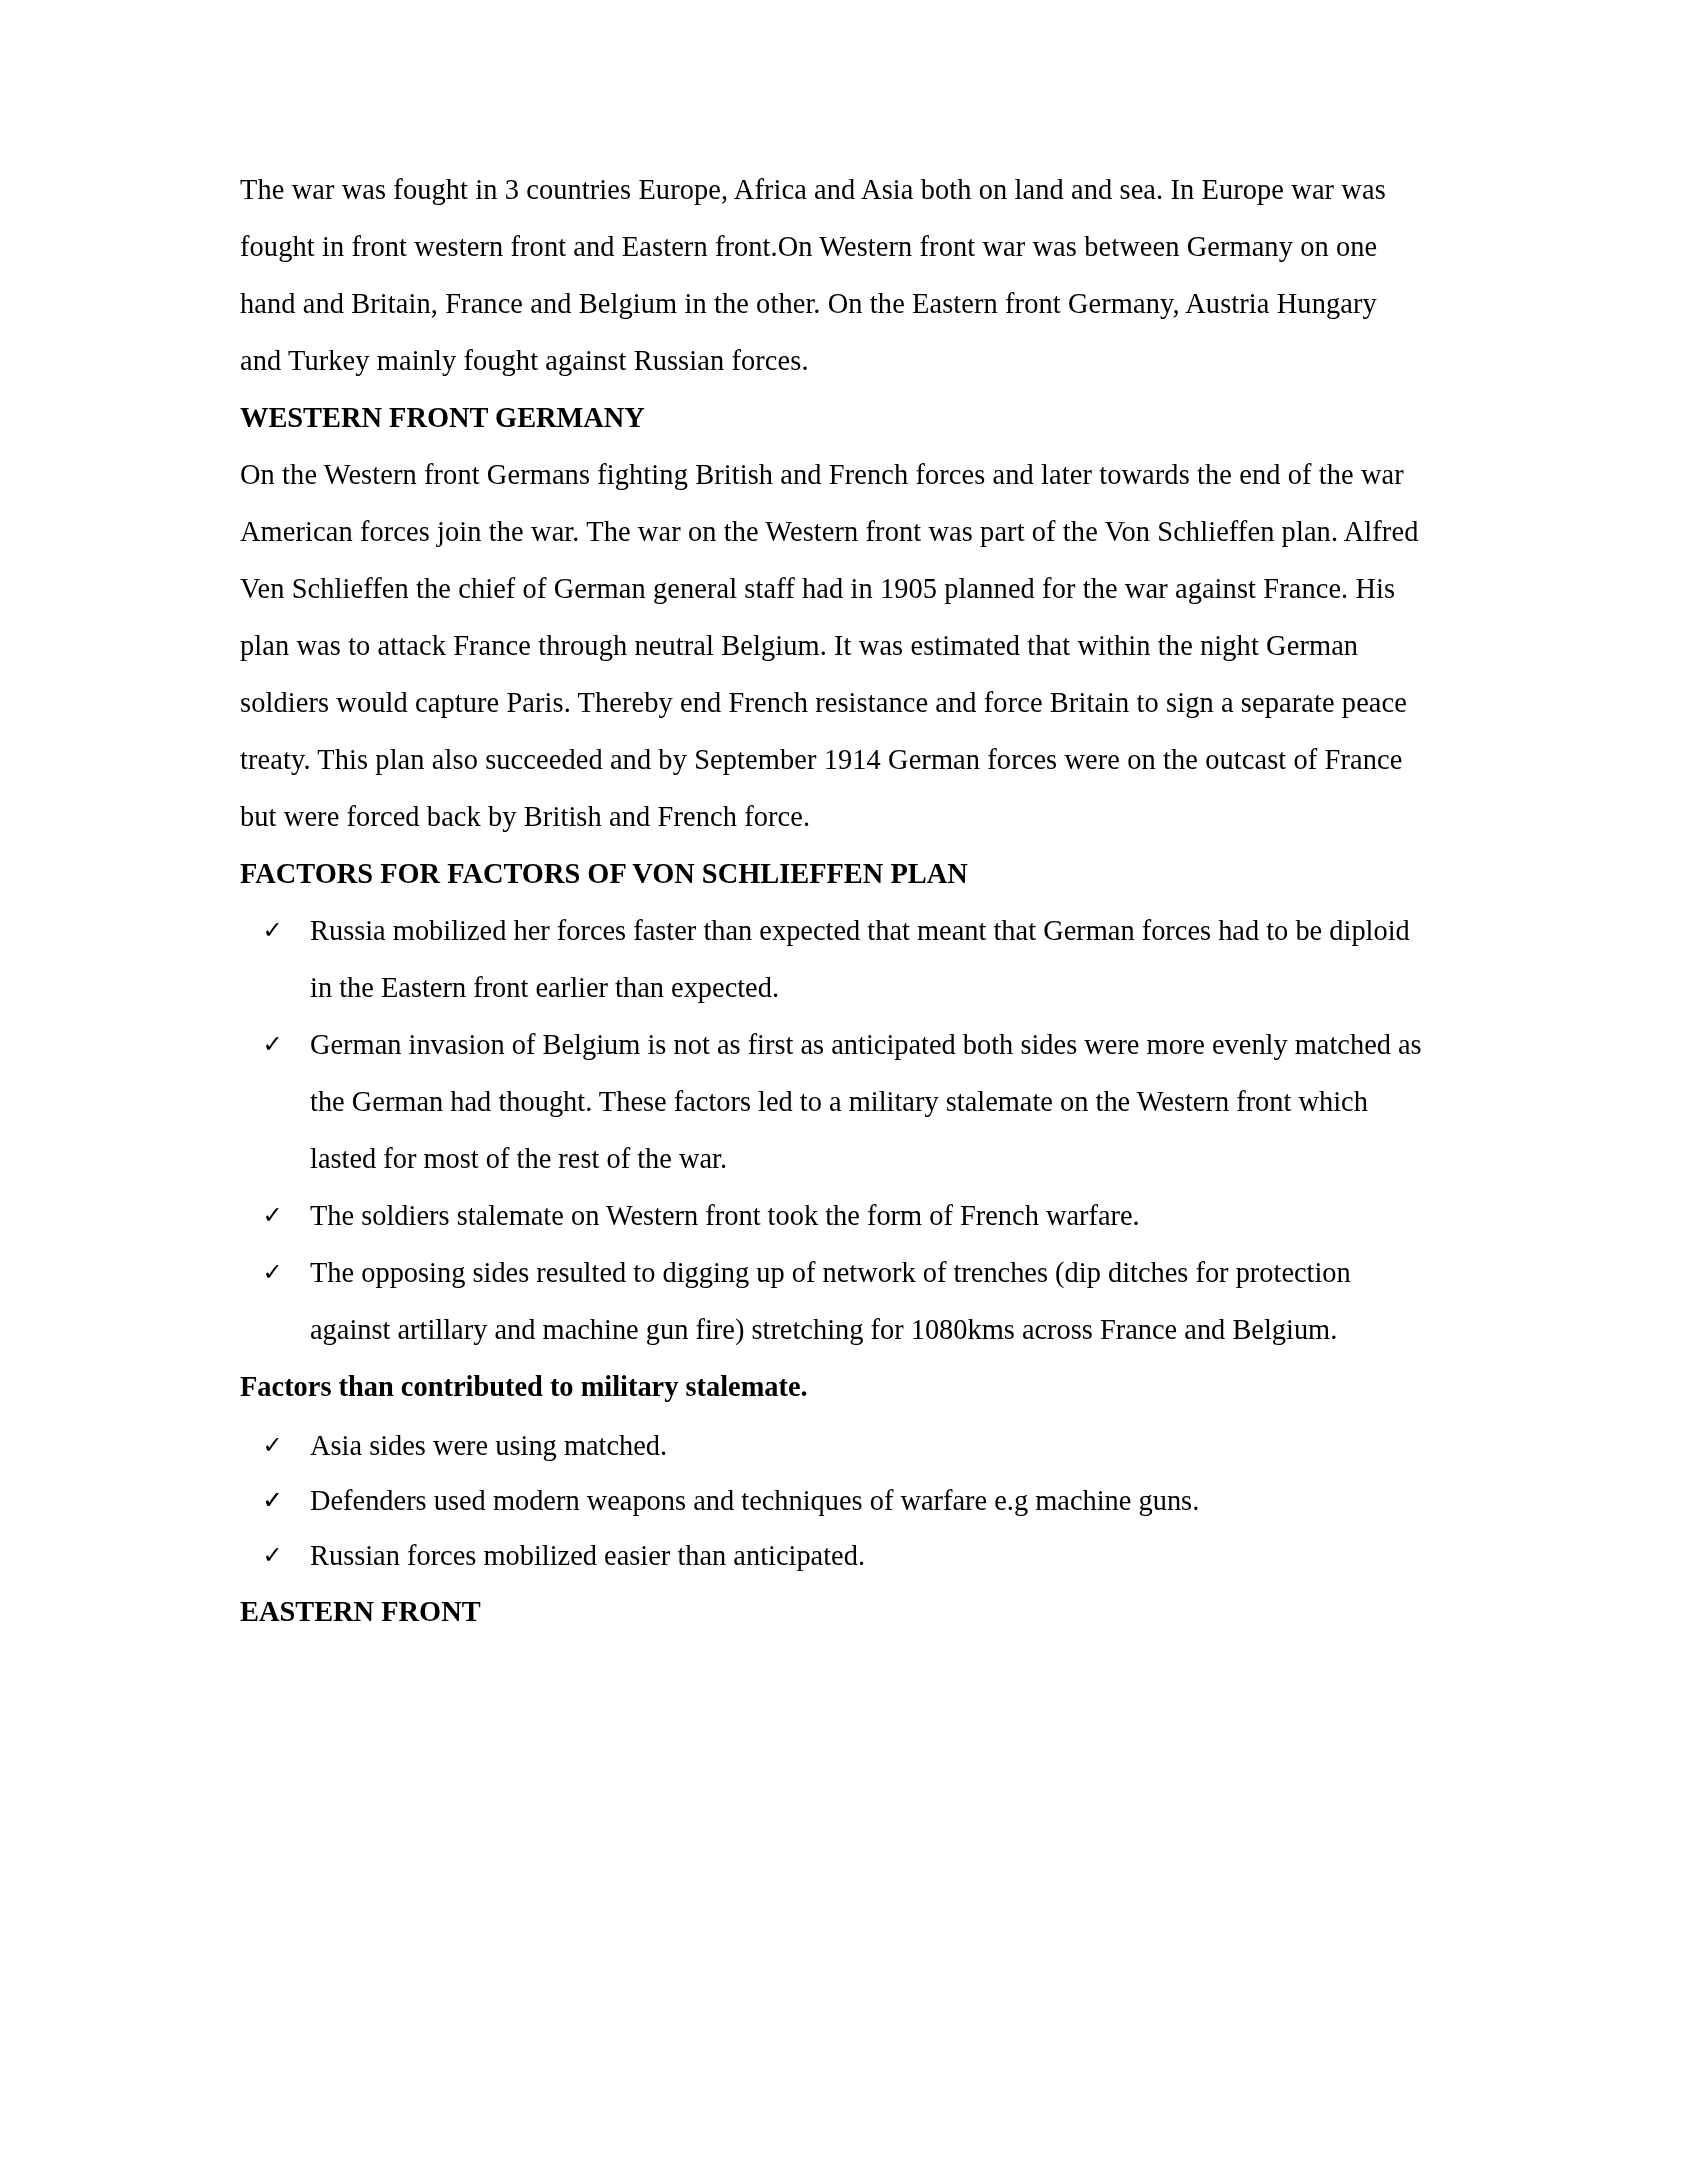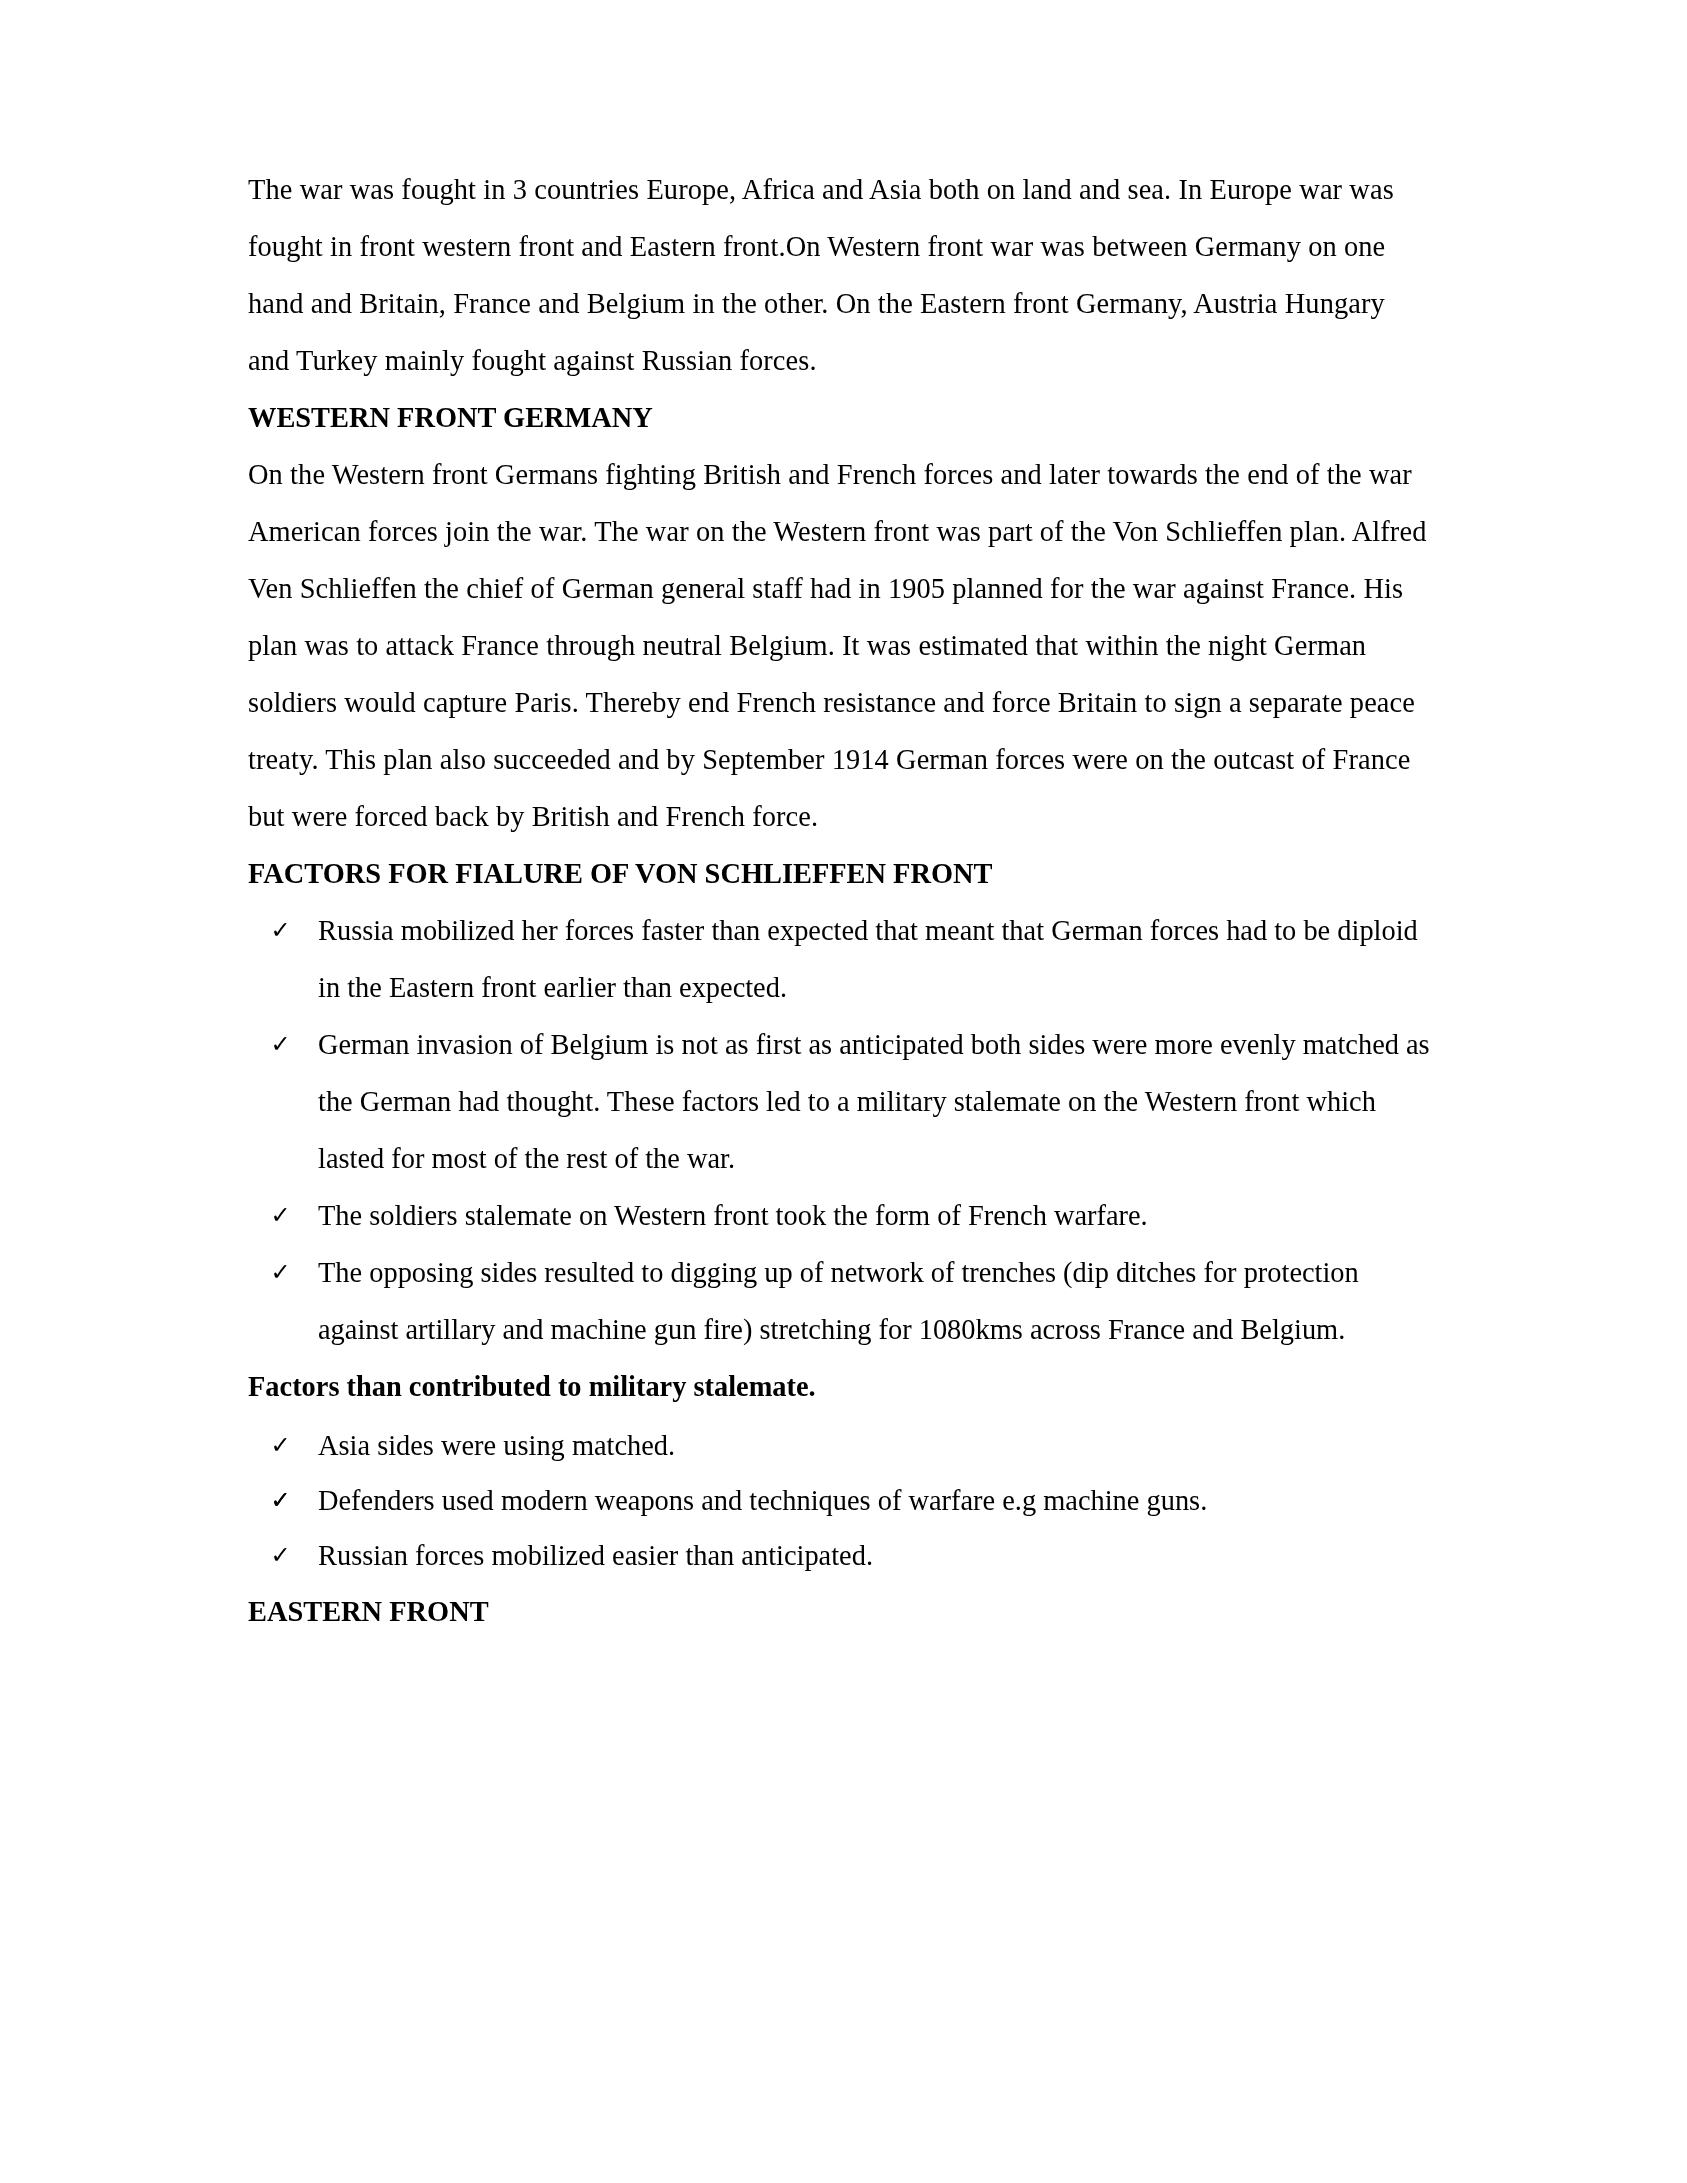--- a/index.html
+++ b/index.html
@@ -10,21 +10,21 @@
   .page {
     position: relative;
     width: 1687px;
     height: 2183px;
     background: #ffffff;
     box-sizing: border-box;
     overflow: hidden;
   }
   .content {
     position: absolute;
-    left: 248px;
+    left: 240px;
     top: 161px;
     width: 1184px;
   }
   .para {
     font-family: "Liberation Serif", "DejaVu Serif", serif;
     font-size: 28.4px;
     line-height: 57px;
     color: #000000;
     text-align: left;
     margin: 0;
@@ -75,21 +75,21 @@
 
 <div class="page">
   <div class="content">
 
     <p class="para">The war was fought in 3 countries Europe, Africa and Asia both on land and sea. In Europe war was fought in front western front and Eastern front.On Western front war was between Germany on one hand and Britain, France and Belgium in the other. On the Eastern front Germany, Austria Hungary and Turkey mainly fought against Russian forces.</p>
 
     <h2 class="heading">WESTERN FRONT GERMANY</h2>
 
     <p class="para">On the Western front Germans fighting British and French forces and later towards the end of the war American forces join the war. The war on the Western front was part of the Von Schlieffen plan. Alfred Ven Schlieffen the chief of German general staff had in 1905 planned for the war against France. His plan was to attack France through neutral Belgium. It was estimated that within the night German soldiers would capture Paris. Thereby end French resistance and force Britain to sign a separate peace treaty. This plan also succeeded and by September 1914 German forces were on the outcast of France but were forced back by British and French force.</p>
 
-    <h2 class="heading">FACTORS FOR FIALURE OF VON SCHLIEFFEN FRONT</h2>
+    <h2 class="heading">FACTORS FOR FACTORS OF VON SCHLIEFFEN PLAN</h2>
 
     <ul class="checklist spaced">
       <li>
         <span class="mark">✓</span>
         <span>Russia mobilized her forces faster than expected that meant that German forces had to be diploid in the Eastern front earlier than expected.</span>
       </li>
       <li>
         <span class="mark">✓</span>
         <span>German invasion of Belgium is not as first as anticipated both sides were more evenly matched as the German had thought. These factors led to a military stalemate on the Western front which lasted for most of the rest of the war.</span>
       </li>

